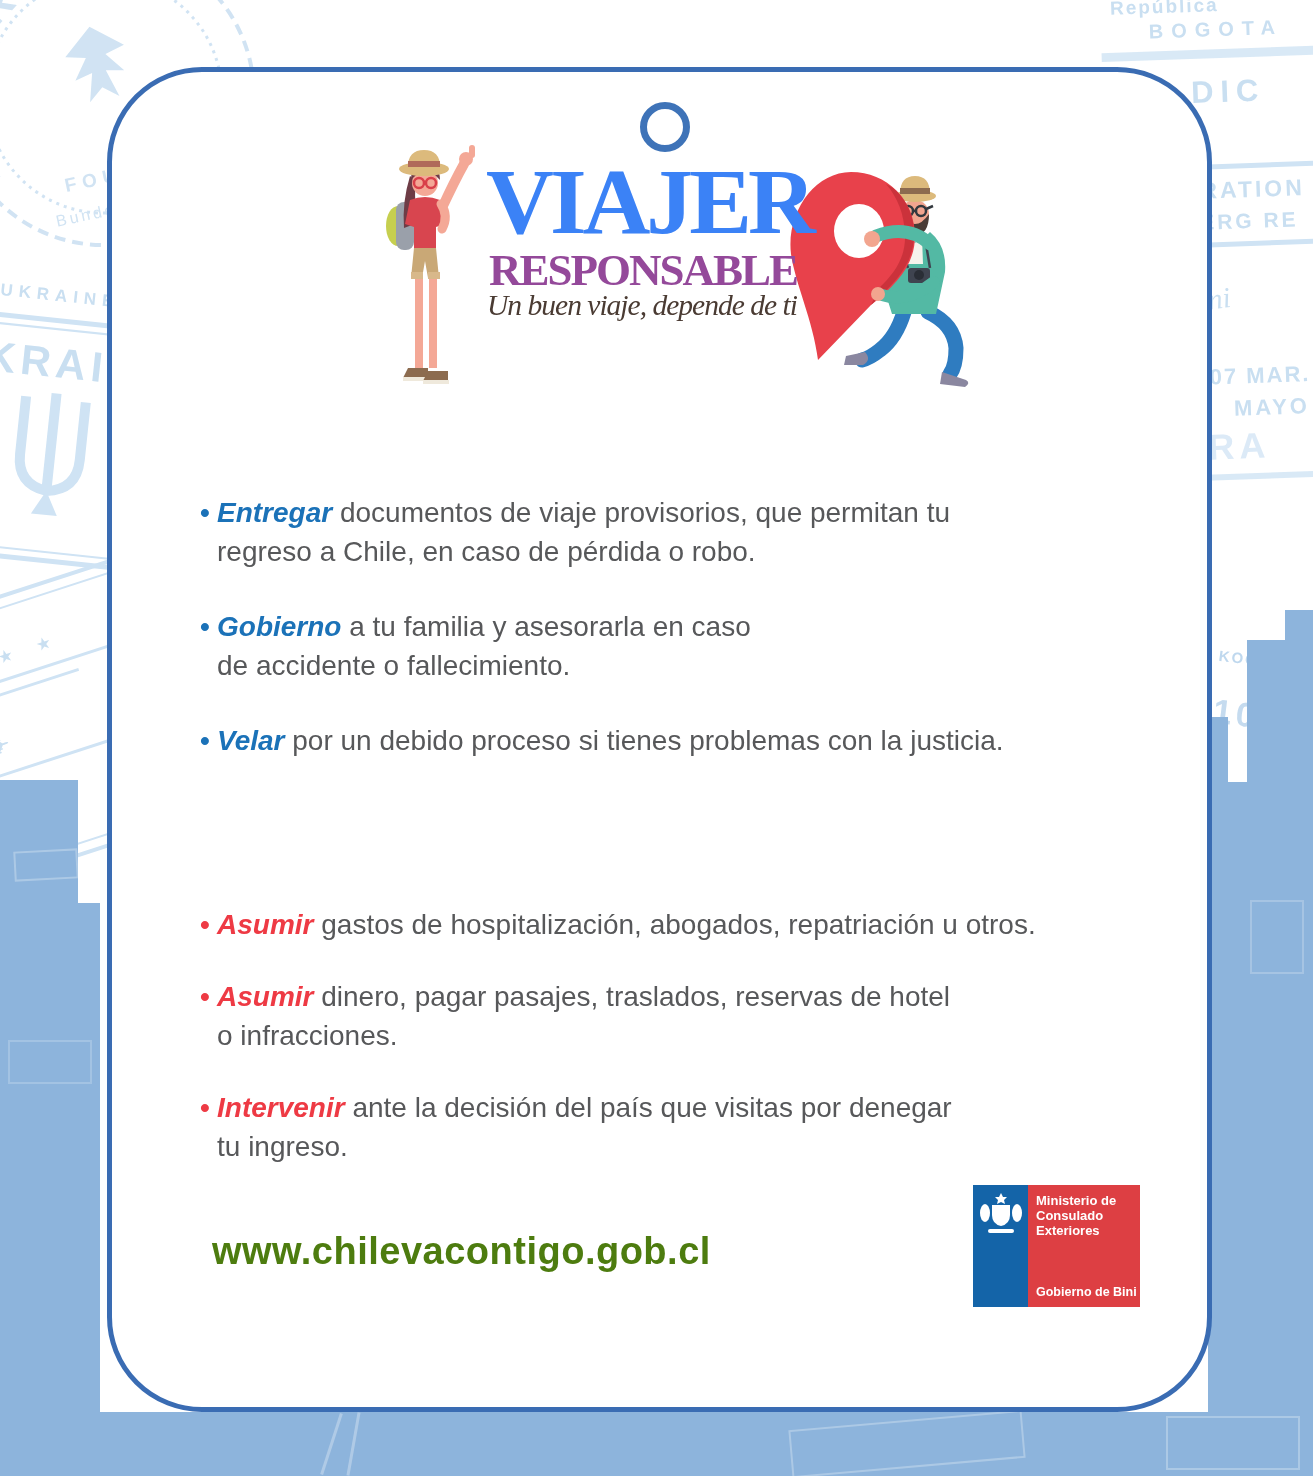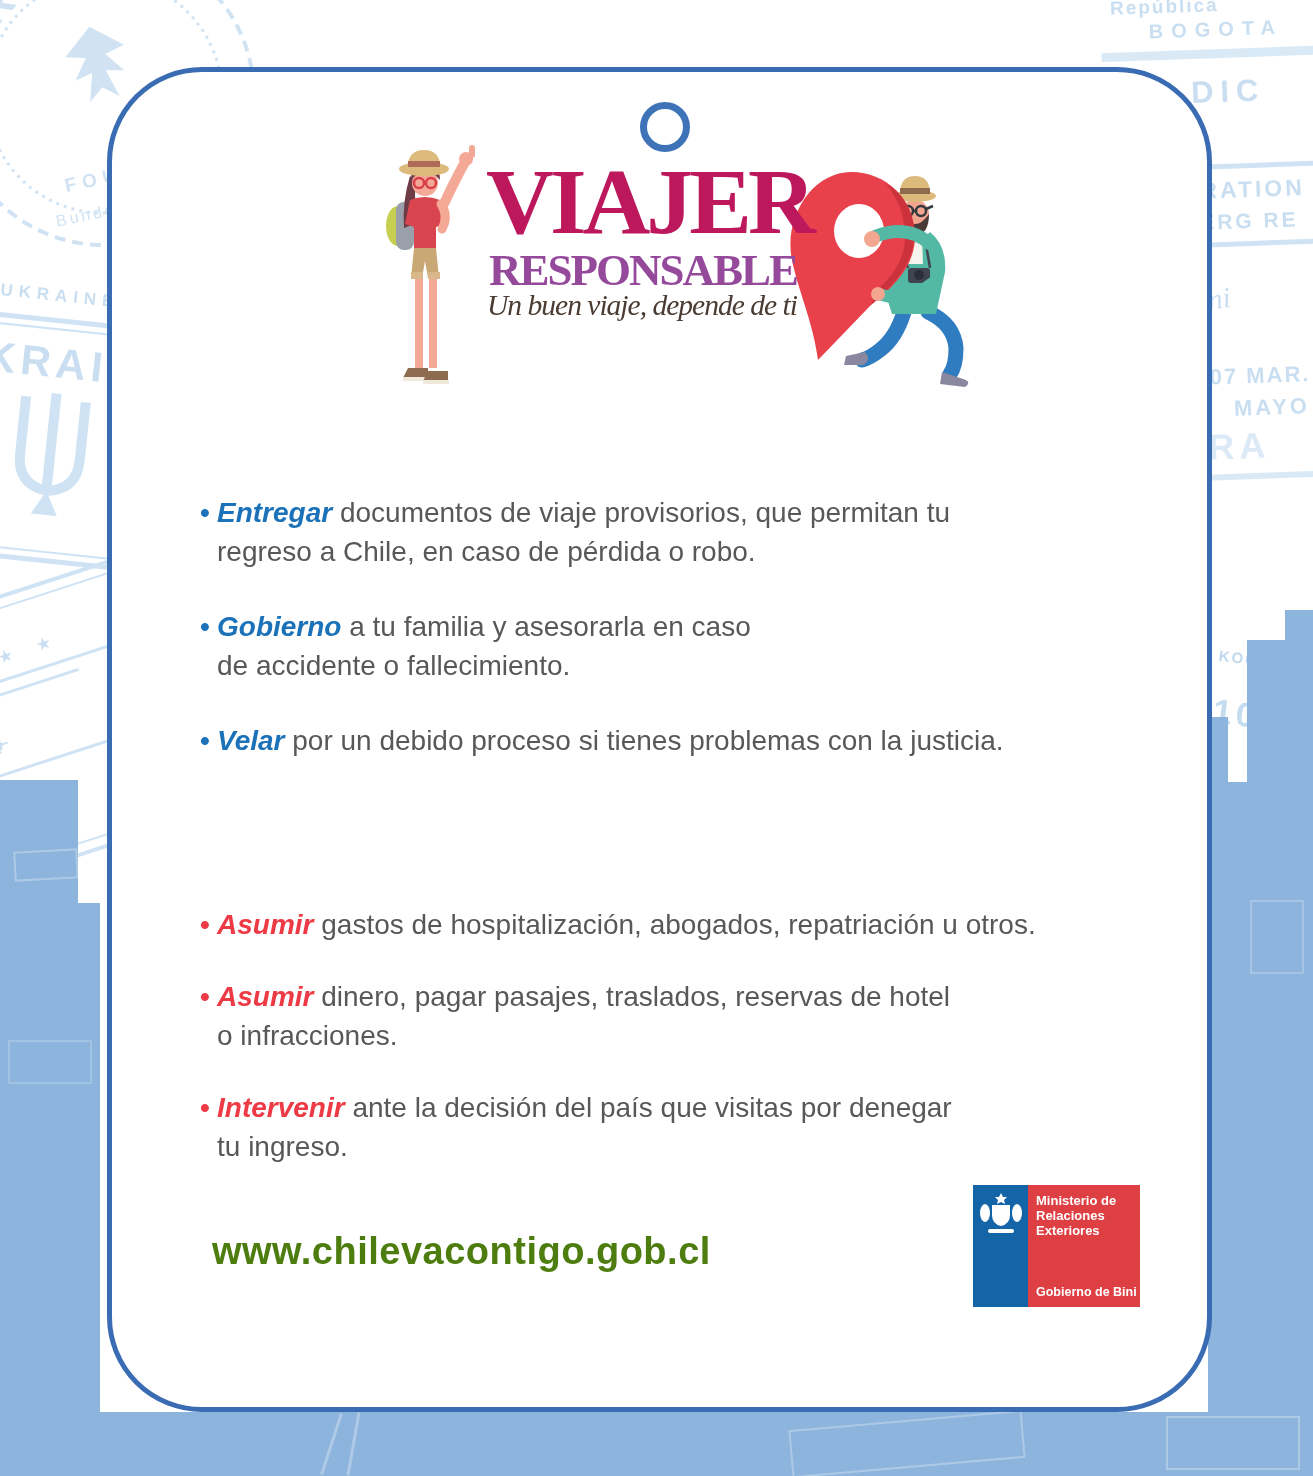--- a/index.html
+++ b/index.html
@@ -48,21 +48,21 @@
   .deco{position:absolute;z-index:2;border:2px solid rgba(255,255,255,0.28);}
   .deco-line{position:absolute;z-index:2;background:rgba(255,255,255,0.3);}
 
   
   .card{position:absolute;left:107px;top:67px;width:1105px;height:1345px;box-sizing:border-box;
         background:#ffffff;border:5px solid #3A6CB3;border-radius:95px;z-index:5;}
   .ring{position:absolute;left:528px;top:30px;width:36px;height:36px;border:7px solid #3E73B8;border-radius:50%;}
 
   
   .logo-title{position:absolute;left:374px;top:82px;font-family:"Liberation Serif",serif;font-weight:bold;
-              font-size:94px;line-height:1;letter-spacing:-4px;color:#be185d;}
+              font-size:94px;line-height:1;letter-spacing:-4px;color:#3b82f6;}
   .logo-sub{position:absolute;left:377px;top:176px;font-family:"Liberation Serif",serif;font-weight:bold;
             font-size:45px;line-height:1;letter-spacing:-2px;color:#94499A;}
   .logo-tag{position:absolute;left:375px;top:218px;font-family:"Liberation Serif",serif;font-style:italic;
             font-size:29px;line-height:1.1;letter-spacing:-1px;color:#4A3B33;transform:scaleX(1.02);transform-origin:left;}
   .figure{position:absolute;}
 
   
   .banner{position:absolute;left:93px;color:#fff;font-weight:bold;font-style:italic;font-size:36px;
           padding-left:30px;box-sizing:border-box;}
   .banner.blue{top:338px;width:488px;height:53px;line-height:53px;background:#1B74BC;}
@@ -267,19 +267,19 @@
             <path d="M22,2 l2,4 4,0 -3,3 1,4 -4,-2 -4,2 1,-4 -3,-3 4,0 Z"></path>
             <path d="M13,14 h18 v10 q0,9 -9,11 q-9,-2 -9,-11 Z"></path>
             <ellipse cx="6" cy="22" rx="5" ry="9"></ellipse>
             <ellipse cx="38" cy="22" rx="5" ry="9"></ellipse>
             <rect x="9" y="38" width="26" height="4" rx="2"></rect>
           </g>
         </svg>
       </div>
       <div class="col-red">
         <div class="ministry">Ministerio de
-Relaciones
+Consulado
 Exteriores</div>
         <div class="government">Gobierno de Bini</div>
       </div>
     </div>
   </div>
 </div>
 
 </body></html>

